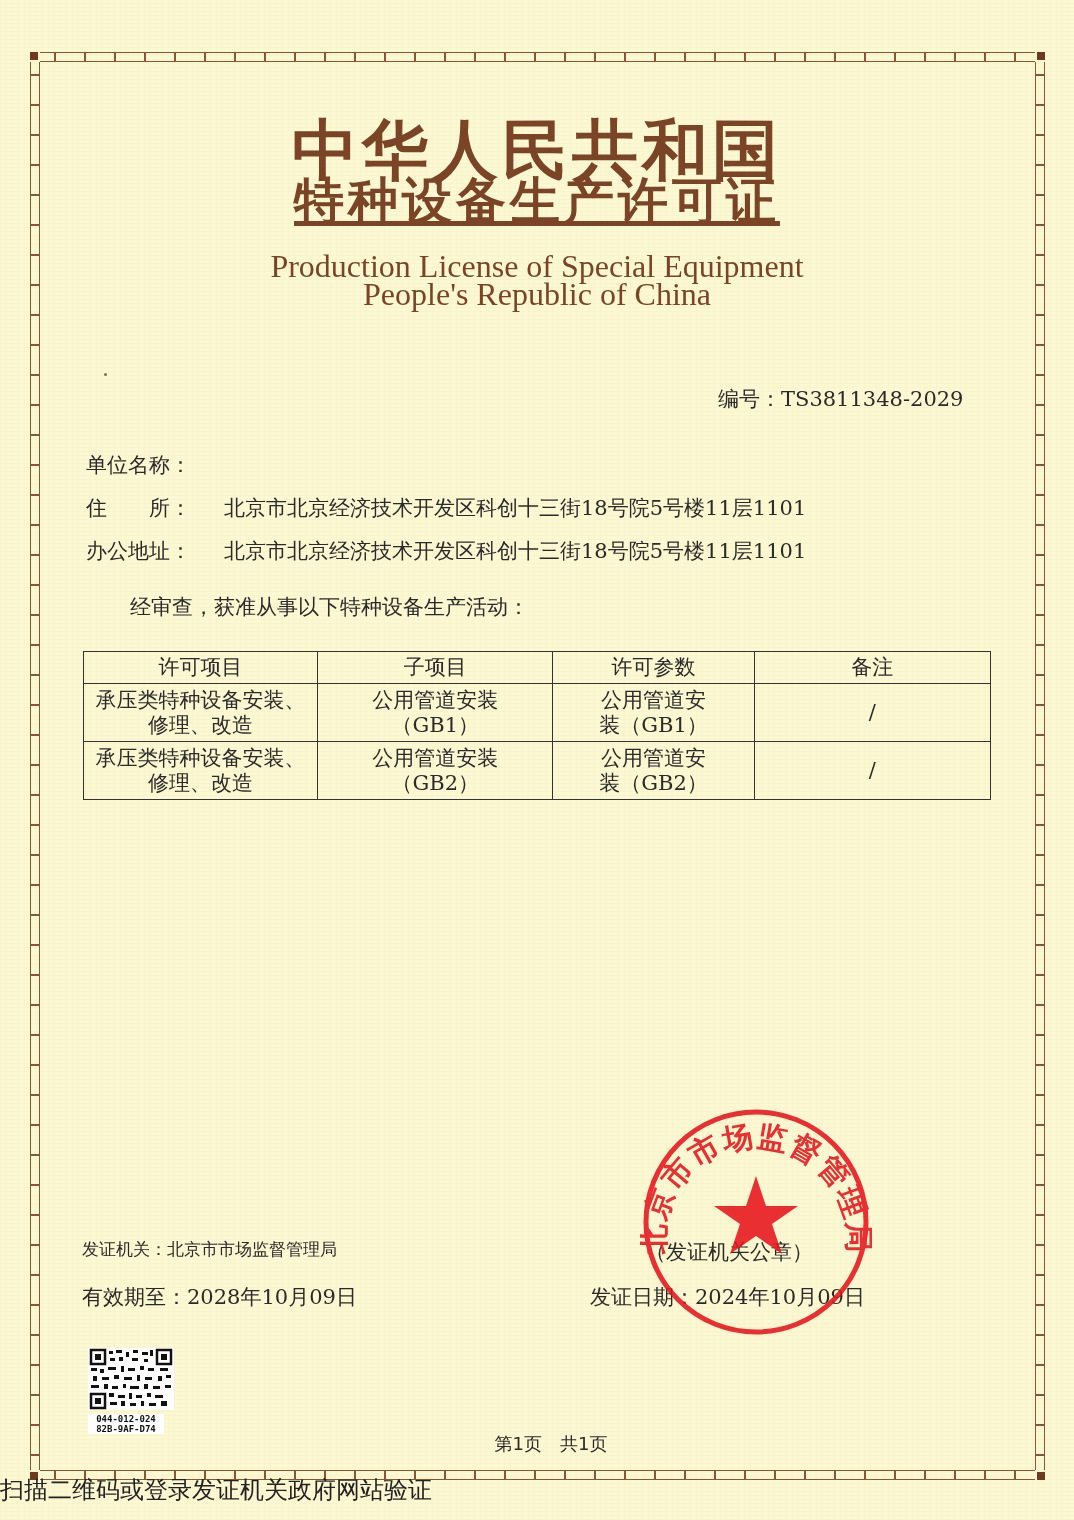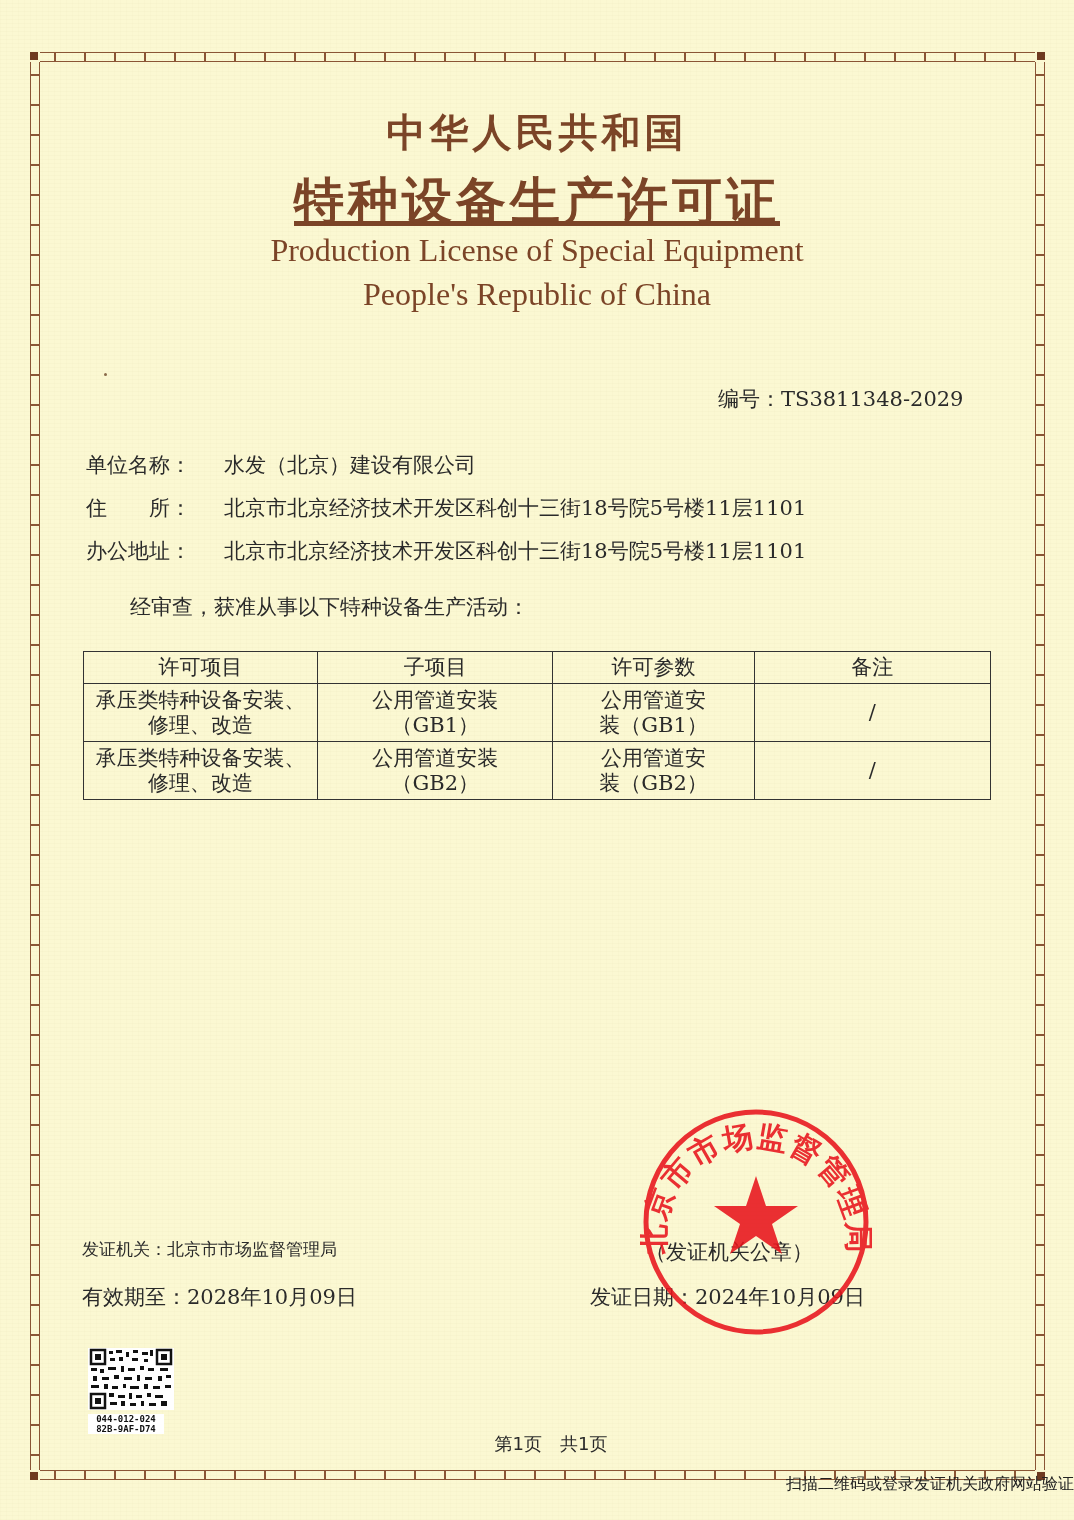--- a/index.html
+++ b/index.html
@@ -38,28 +38,28 @@
   .corner.tl { left: 0; top: 0; }
   .corner.tr { right: 0; top: 0; }
   .corner.bl { left: 0; bottom: 0; }
   .corner.br { right: 0; bottom: 0; }
 
   .title-cn {
     position: absolute; left: 0; right: 0; text-align: center;
     font-family: "DejaVu Sans", "Liberation Sans", sans-serif;
     font-weight: bold; color: #7b4427; letter-spacing: 4px;
   }
-  .t1 { top: 106px; font-size: 39px; }
+  .t1 { top: 106px; font-size: 66px; }
   .t2 { top: 168px; font-size: 50px; text-decoration: underline; }
   .title-en {
     position: absolute; left: 0; right: 0; text-align: center;
     font-family: "Liberation Serif", "DejaVu Serif", serif;
     color: #7b4427; font-size: 32px;
   }
-  .e1 { top: 232px; }
+  .e1 { top: 248px; }
   .e2 { top: 276px; }
 
   .cert-no { position: absolute; left: 718px; top: 385px; font-size: 21px; color: #2a2a2a; }
   .field-row { position: absolute; left: 86px; font-size: 21px; display: flex; }
   .field-row .lbl { width: 138px; }
   .r1 { top: 451px; }
   .r2 { top: 494px; }
   .r3 { top: 537px; }
   .intro { position: absolute; left: 130px; top: 593px; font-size: 21px; }
 
@@ -82,21 +82,21 @@
 
   .seal { position: absolute; left: 640px; top: 1106px; width: 232px; height: 232px; opacity: 0.88; }
 
   .qr { position: absolute; left: 88px; top: 1348px; width: 88px; }
   .qr-box { width: 86px; height: 62px; background: #fff; position: relative; }
   .qr-code { font-family: "DejaVu Sans Mono", "Liberation Mono", monospace; font-size: 9px; font-weight: bold;
              line-height: 10px; background: #fff; width: 76px; text-align: center; color: #111; }
 
   .page-no { position: absolute; left: 0; right: 0; top: 1432px; text-align: center;
              font-family: "DejaVu Sans", "Liberation Sans", sans-serif; font-size: 18px; padding-left: 28px; }
-  .verify { position: absolute; left: 0; right: 0; top: 1474px; text-align: right; font-size: 16px; color: #222; }
+  .verify { position: absolute; left: 0; right: 0; top: 1474px; text-align: left; font-size: 24px; color: #222; }
   .speck { position: absolute; width: 3px; height: 3px; border-radius: 50%; background: #8a6a4a; }
 </style>
 </head>
 <body>
 
 <div class="paper-texture"></div>
 
 <div class="frame">
   <div class="band top"></div>
   <div class="band bottom"></div>
@@ -114,21 +114,20 @@
 <div class="title-en e2">People's Republic of China</div>
 
 <div class="speck" style="left:104px;top:373px;"></div>
 
 <div class="cert-no">
   <span>编号：</span><span>TS3811348-2029</span>
 </div>
 
 <div class="field-row r1">
   <span class="lbl">单位名称：</span>
-  <span>水发（北京）建设有限公司</span>
 </div>
 <div class="field-row r2">
   <span class="lbl">住　　所：</span>
   <span>北京市北京经济技术开发区科创十三街18号院5号楼11层1101</span>
 </div>
 <div class="field-row r3">
   <span class="lbl">办公地址：</span>
   <span>北京市北京经济技术开发区科创十三街18号院5号楼11层1101</span>
 </div>
 

